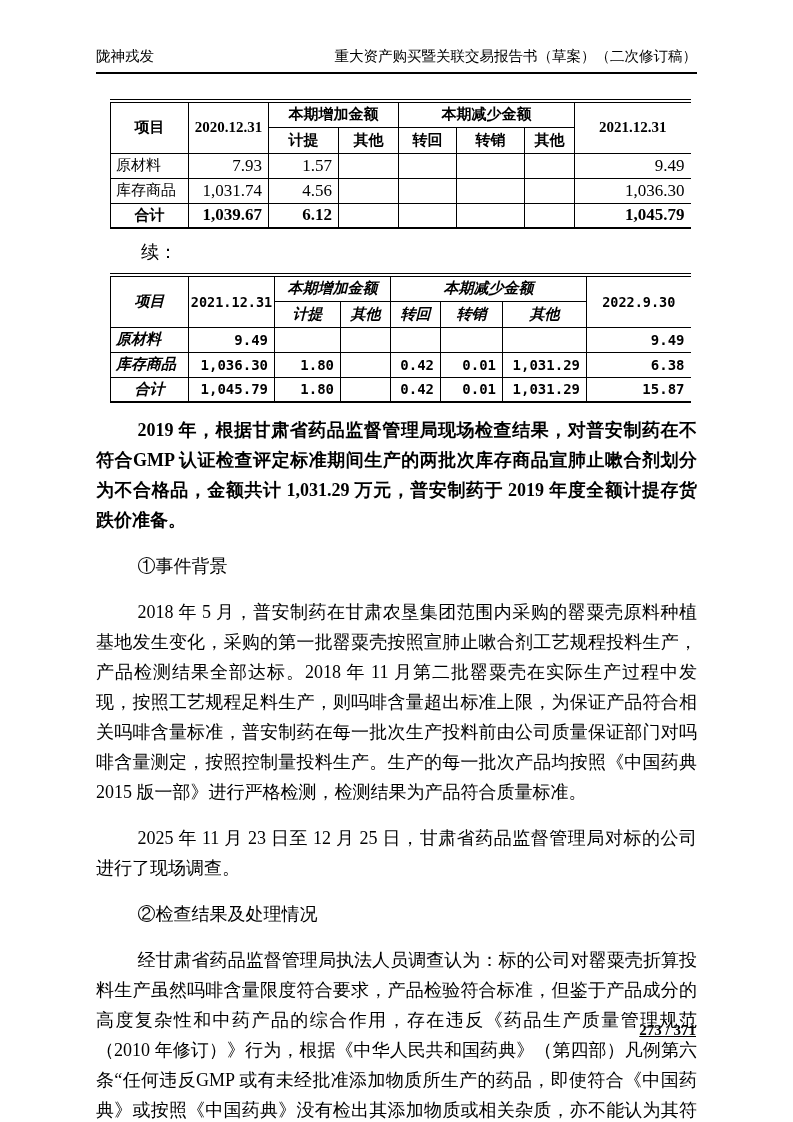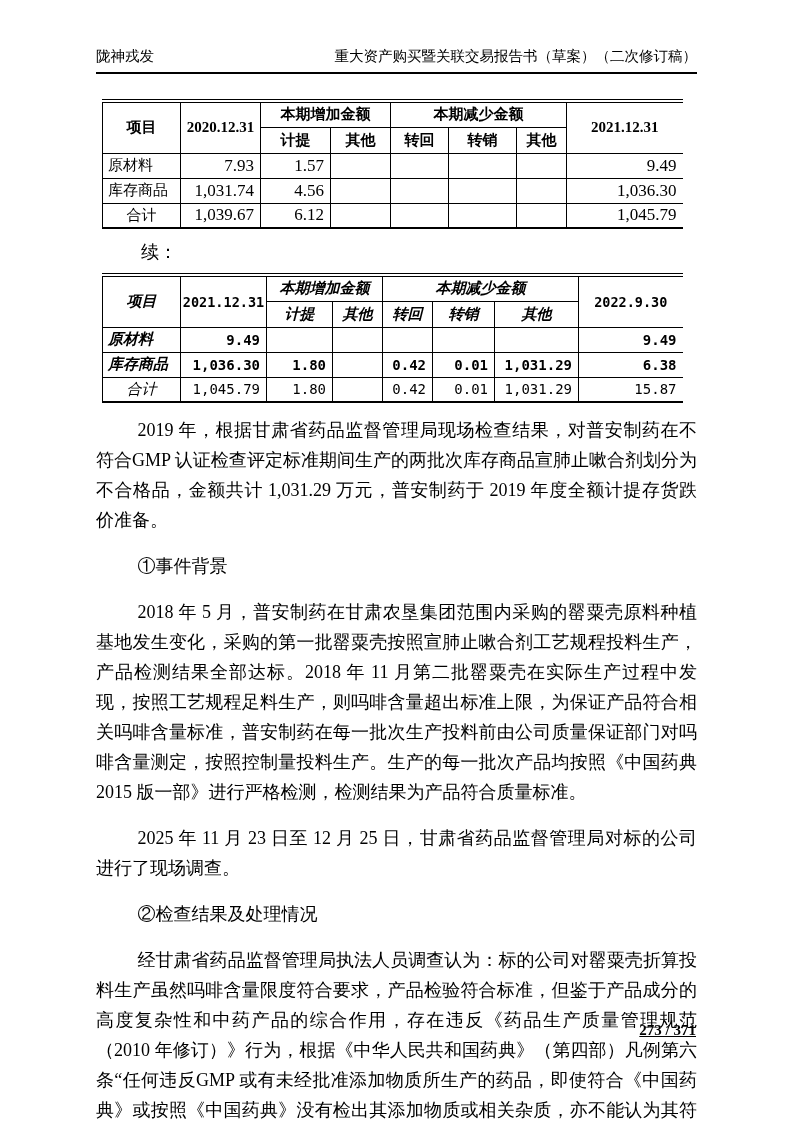--- a/index.html
+++ b/index.html
@@ -16,40 +16,40 @@
   .doc-header {
     display: flex; justify-content: space-between; align-items: flex-end;
     font-size: 14.5px; line-height: 20px;
     padding-bottom: 6px;
     border-bottom: 2px solid #000;
     gap: 42px;
   }
 
   
   table.fin-table {
-    width: 580px; margin-left: 6px;
+    width: 580px; margin-left: 14px;
     border-collapse: collapse; table-layout: fixed;
     border-top: 4px double #000;
     border-bottom: 2.5px solid #000;
     border-left: 1px solid #000;
   }
   table.t1 { margin-top: 25px; }
   table.t2 { margin-top: 8px; }
   .fin-table th, .fin-table td {
     border: 1px solid #000;
     height: 26px;
     overflow: hidden; white-space: nowrap;
     vertical-align: middle;
   }
   .fin-table td { height: 25px; }
   .fin-table .no-r { border-right: none !important; }
   .fin-table th { font-weight: bold; text-align: center; font-size: 15px; }
   .fin-table td.c-item { text-align: left; padding-left: 5px; font-size: 15px; }
   .fin-table td.c-num  { text-align: right; padding-right: 6px; font-size: 17px; }
-  .fin-table tr.total td { font-weight: normal; }
+  .fin-table tr.total td { font-weight: bold; }
   .fin-table tr.total td.c-item { text-align: center; padding-left: 0; }
 
   
   table.t2 th, table.t2 td { font-weight: bold; }
   table.t2 th, table.t2 td.c-item { font-style: italic; }
   table.t2 th.num-h {
     font-style: normal;
     font-family: "DejaVu Sans Mono", "Liberation Mono", monospace;
     font-size: 13.5px;
   }
@@ -62,21 +62,21 @@
   .cont-label { margin: 10px 0 0 45px; font-size: 18px; line-height: 26px; }
 
   
   .paragraphs { margin-top: 12px; width: 601px; }
   .paragraphs p {
     font-size: 18px; line-height: 30px;
     text-align: justify;
     text-indent: 2.3em;
     margin-top: 16px;
   }
-  .paragraphs p:first-child { margin-top: 0; }
+  .paragraphs p:first-child { margin-top: 0; font-weight: bold; }
 
   
   .page-footer {
     position: absolute; top: 1022px; right: 97px;
     font-size: 15px; font-weight: bold; text-decoration: underline;
   }
 </style>
 </head>
 <body>
 

